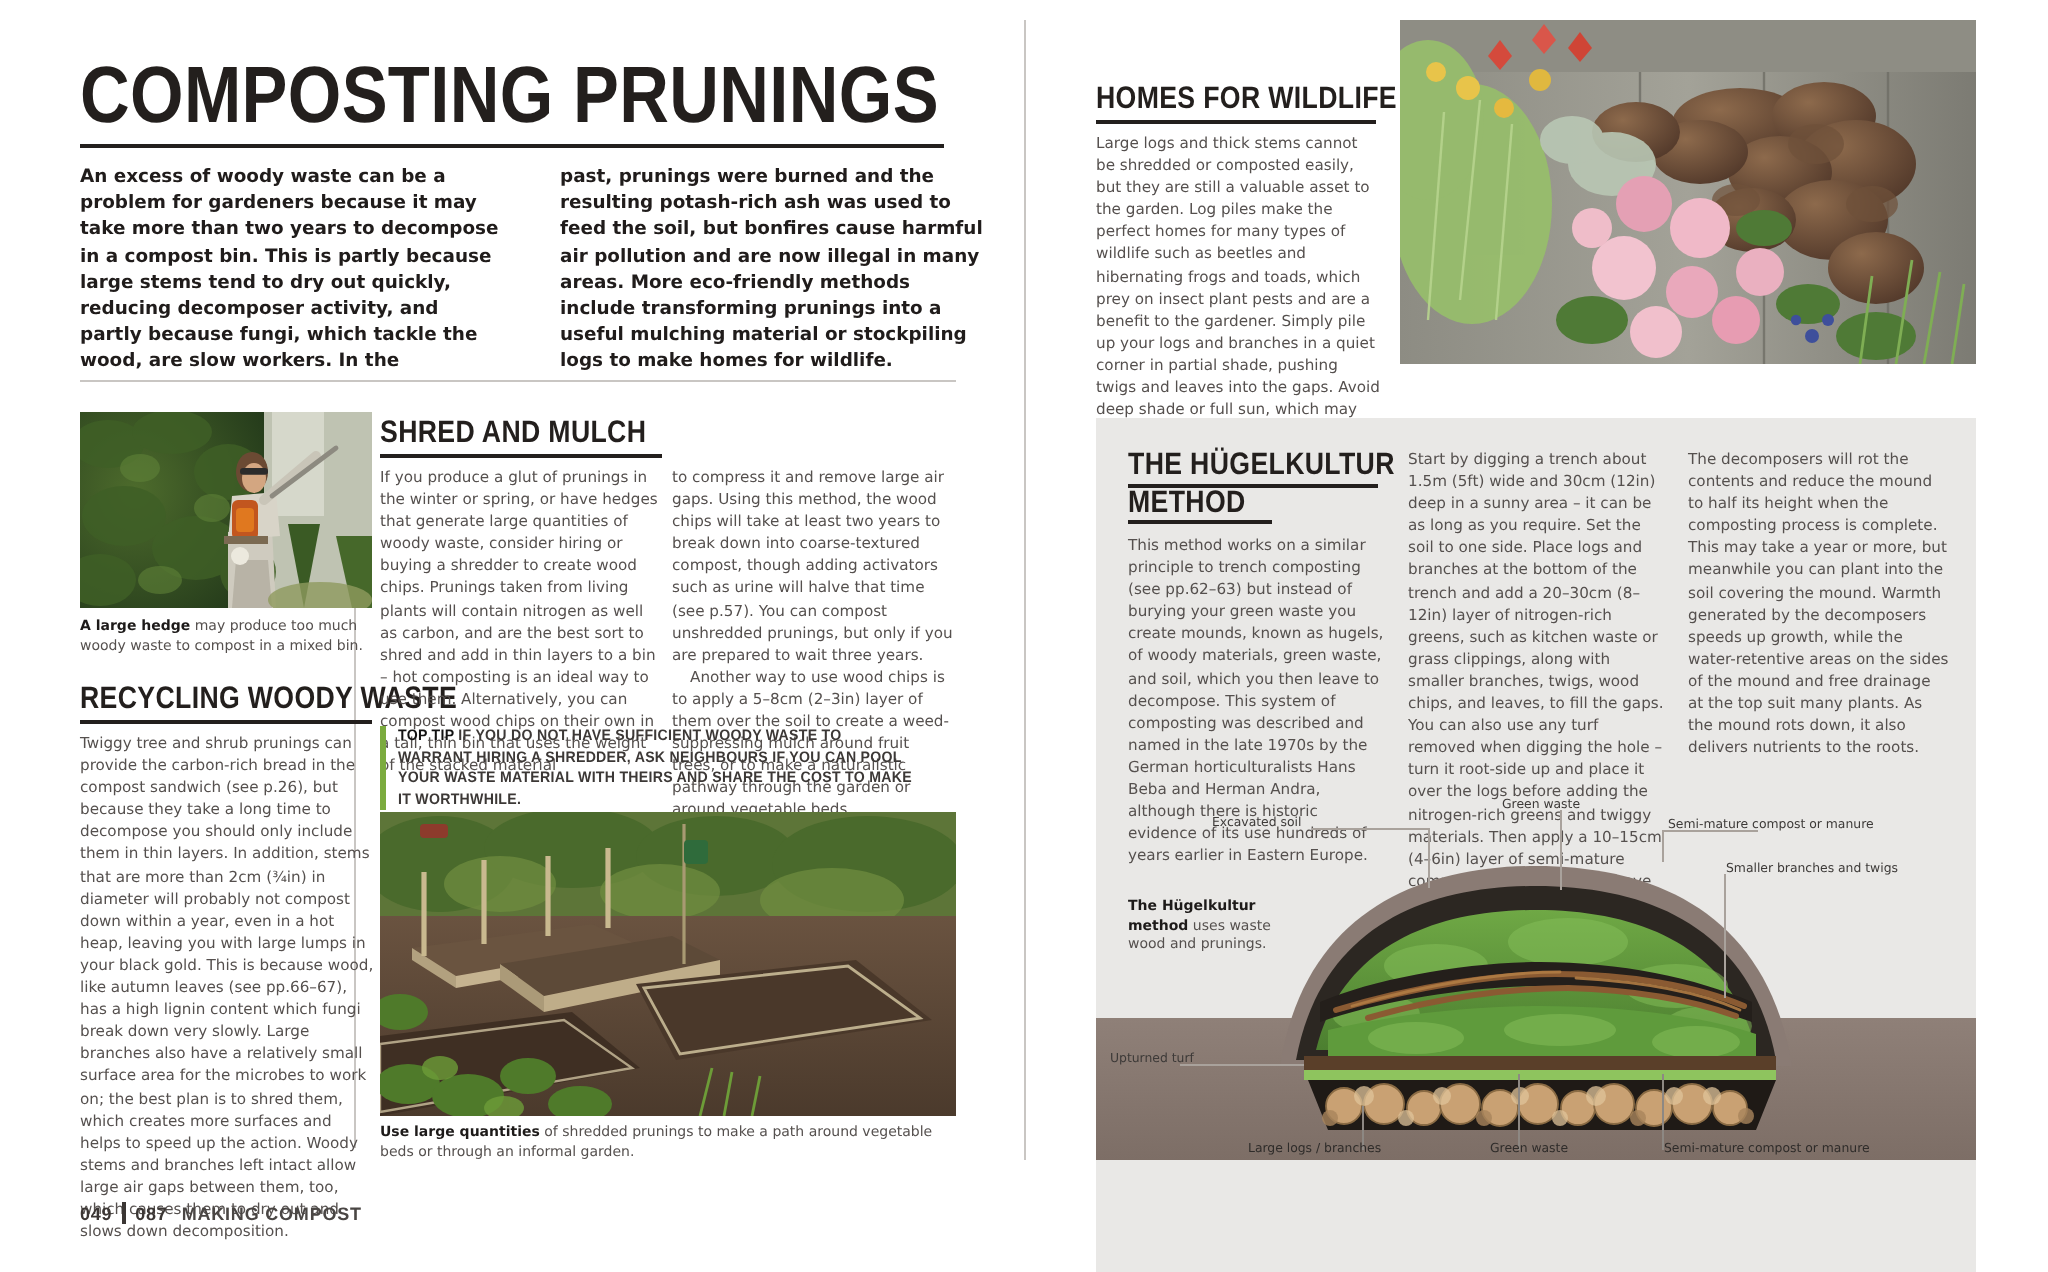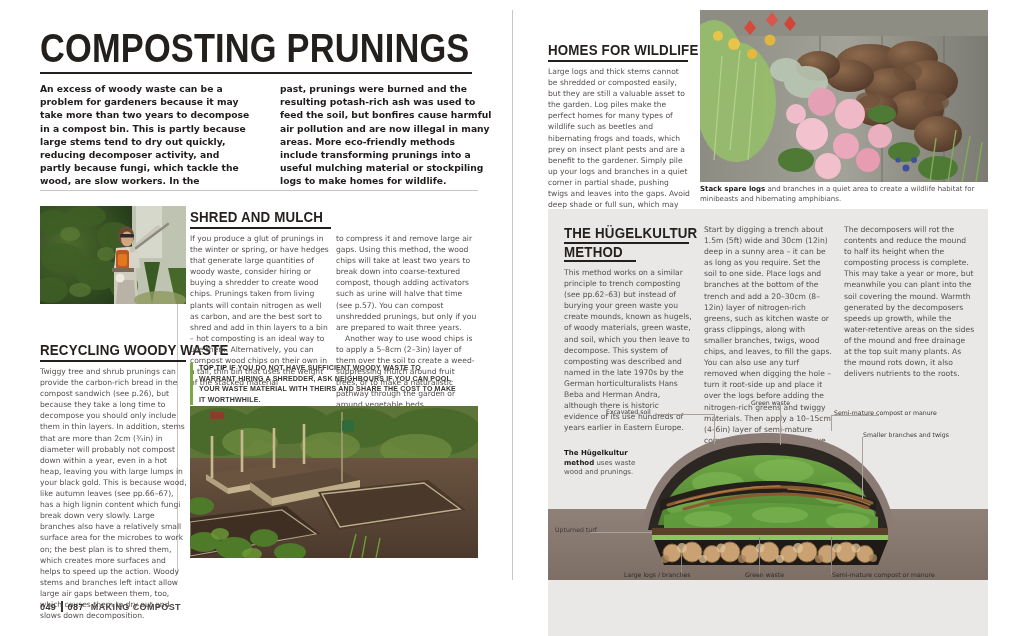--- a/index.html
+++ b/index.html
@@ -191,20 +191,23 @@
         <path d="M92 44 L118 22" stroke="#c9c5b8" stroke-width="5" stroke-linecap="round"></path>
         <path d="M96 42 L128 18" stroke="#8d8a80" stroke-width="2.4" stroke-linecap="round"></path>
         <rect x="76" y="44" width="13" height="20" rx="3" fill="#c2561f"></rect>
         <rect x="78" y="48" width="9" height="12" rx="2" fill="#e0781f"></rect>
         <rect x="72" y="62" width="22" height="4" fill="#7b6a52"></rect>
         <circle cx="80" cy="72" r="4.5" fill="#ece9de"></circle>
       </g>
       <ellipse cx="120" cy="94" rx="26" ry="9" fill="#8f9a5e" opacity=".8"></ellipse>
     </svg>
   </div>
+  <div class="cap cap-hedge">
+    <b>A large hedge</b><span> may produce too much woody waste to compost in a mixed bin.</span>
+  </div>
 
   <h2 class="hdg h-recycling">RECYCLING WOODY WASTE</h2>
   <div class="rule r-recycling"></div>
   <div class="body-txt tx-recycling">Twiggy tree and shrub prunings can provide the carbon-rich bread in the compost sandwich (see p.26), but because they take a long time to decompose you should only include them in thin layers. In addition, stems that are more than 2cm (¾in) in diameter will probably not compost down within a year, even in a hot heap, leaving you with large lumps in your black gold. This is because wood, like autumn leaves (see pp.66–67), has a high lignin content which fungi break down very slowly. Large branches also have a relatively small surface area for the microbes to work on; the best plan is to shred them, which creates more surfaces and helps to speed up the action. Woody stems and branches left intact allow large air gaps between them, too, which causes them to dry out and slows down decomposition.</div>
 
   <h2 class="hdg h-shred">SHRED AND MULCH</h2>
   <div class="rule r-shred"></div>
   <div class="body-txt tx-shred-a">If you produce a glut of prunings in the winter or spring, or have hedges that generate large quantities of woody waste, consider hiring or buying a shredder to create wood chips. Prunings taken from living plants will contain nitrogen as well as carbon, and are the best sort to shred and add in thin layers to a bin – hot composting is an ideal way to use them. Alternatively, you can compost wood chips on their own in a tall, thin bin that uses the weight of the stacked material</div>
   <div class="body-txt tx-shred-b">
     <p>to compress it and remove large air gaps. Using this method, the wood chips will take at least two years to break down into coarse-textured compost, though adding activators such as urine will halve that time (see p.57). You can compost unshredded prunings, but only if you are prepared to wait three years.</p>
@@ -277,20 +280,23 @@
       </g>
       <g stroke="#6d9c38" stroke-width="1.4">
         <line x1="160" y1="152" x2="166" y2="128"></line>
           <line x1="172" y1="152" x2="176" y2="130"></line>
         <line x1="186" y1="152" x2="190" y2="132"></line>
       </g>
 
       <rect x="152" y="14" width="12" height="12" rx="2" fill="#2f6b3b"></rect>
       <rect x="20" y="6" width="14" height="7" rx="2" fill="#8d3b2c"></rect>
     </svg>
+  </div>
+  <div class="cap cap-veg">
+    <b>Use large quantities</b><span> of shredded prunings to make a path around vegetable beds or through an informal garden.</span>
   </div>
 
   <div class="folio">
     <span>049</span>
     <span class="bar"></span>
     <span>087</span>
     <span class="sec">MAKING COMPOST</span>
   </div>
 
   <h2 class="hdg h-wildlife">HOMES FOR WILDLIFE</h2>
@@ -381,23 +387,20 @@
           <line x1="262" y1="172" x2="270" y2="126"></line>
         <line x1="276" y1="172" x2="282" y2="132"></line>
           <line x1="230" y1="172" x2="236" y2="128"></line>
       </g>
       <g fill="#3e4f9b">
         <circle cx="206" cy="158" r="3.5"></circle>
           <circle cx="214" cy="150" r="3"></circle>
           <circle cx="198" cy="150" r="2.6"></circle>
       </g>
     </svg>
-  </div>
-  <div class="cap cap-logs">
-    <b>Stack spare logs</b><span> and branches in a quiet area to create a wildlife habitat for minibeasts and hibernating amphibians.</span>
   </div>
 
   <section class="hugel-panel">
     <h2 class="hdg h-hugel">
       <span class="ln">THE HÜGELKULTUR</span>
       <span class="ln">METHOD</span>
     </h2>
     <div class="rule u1"></div>
     <div class="rule u2"></div>
 

